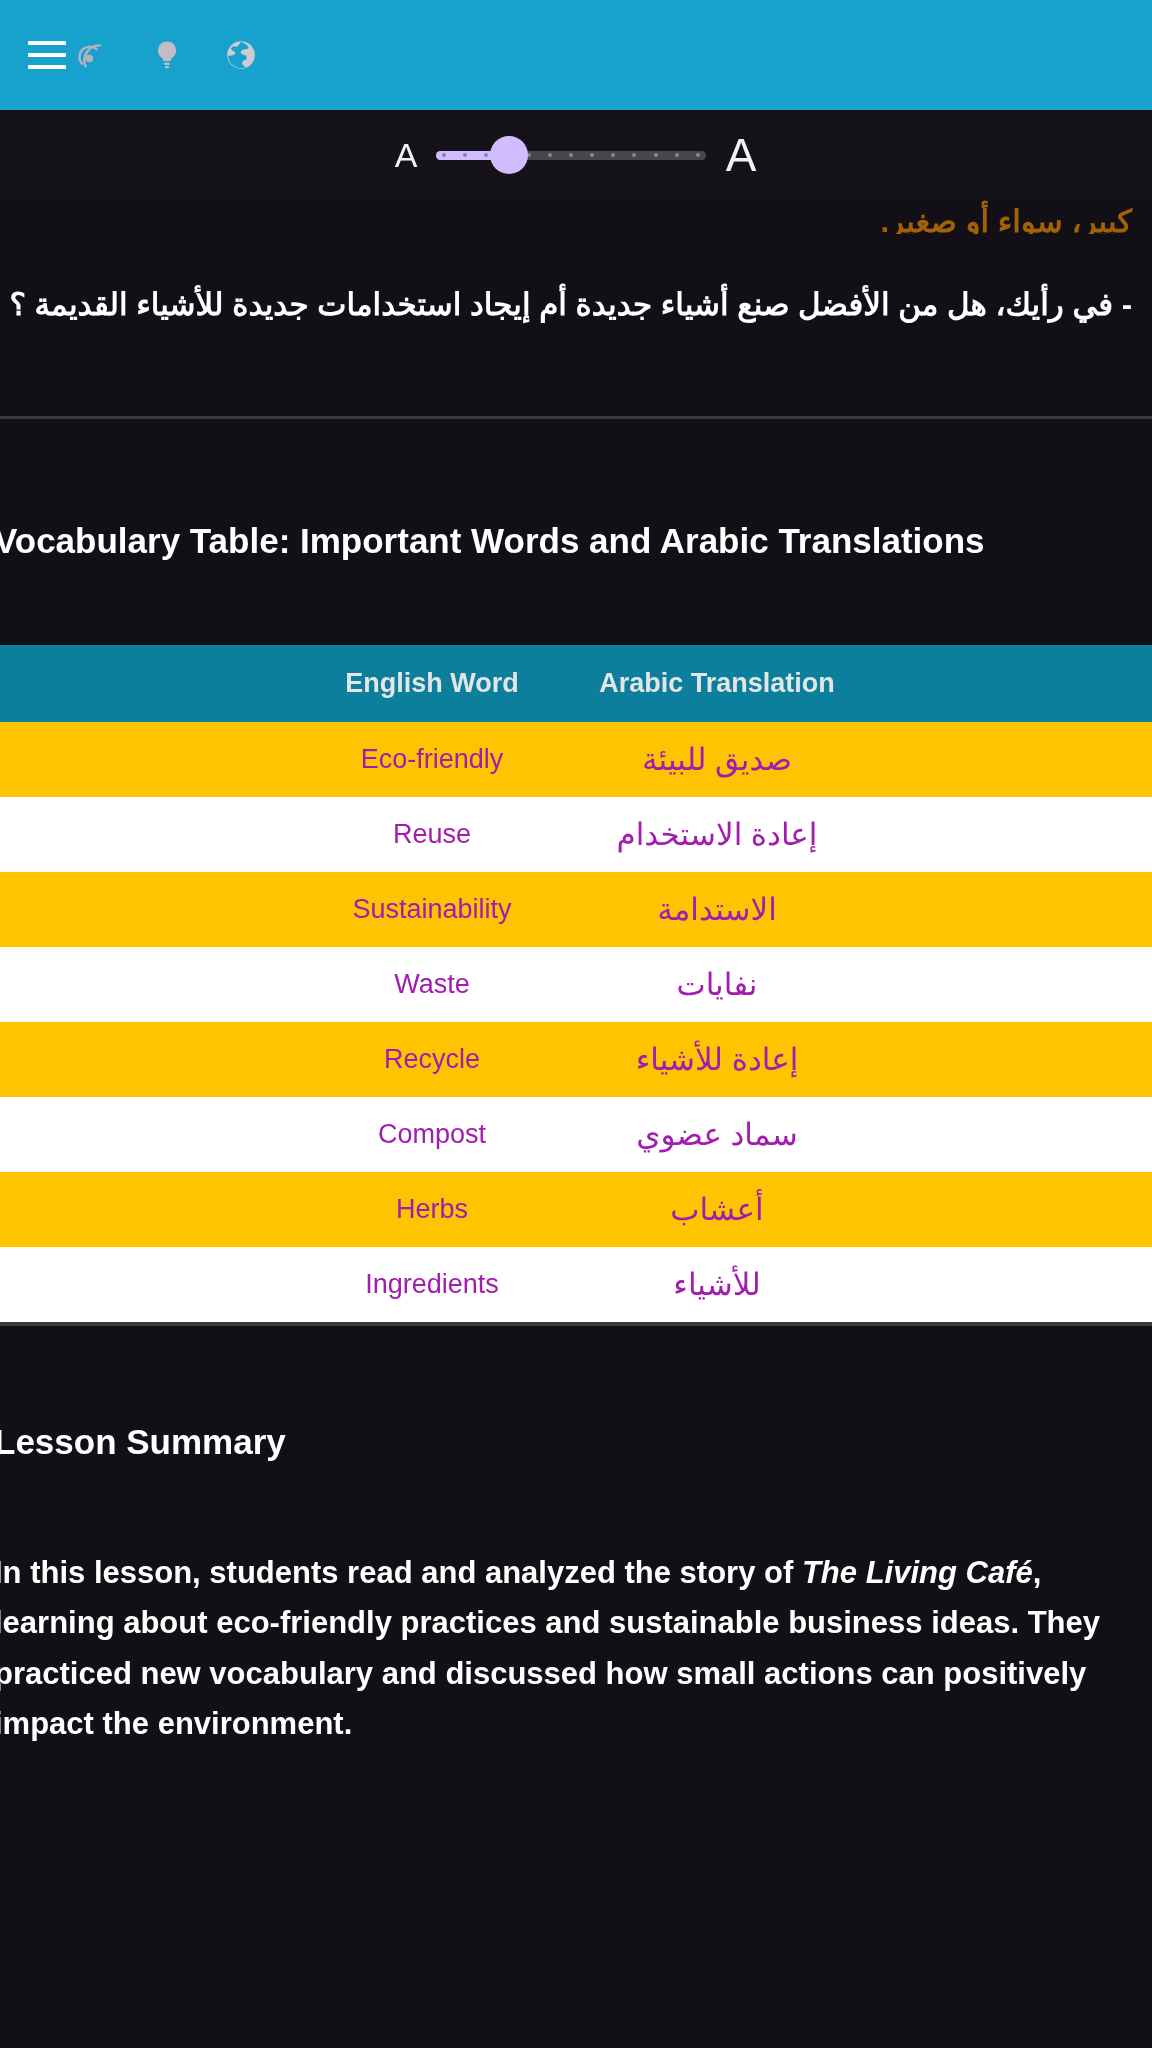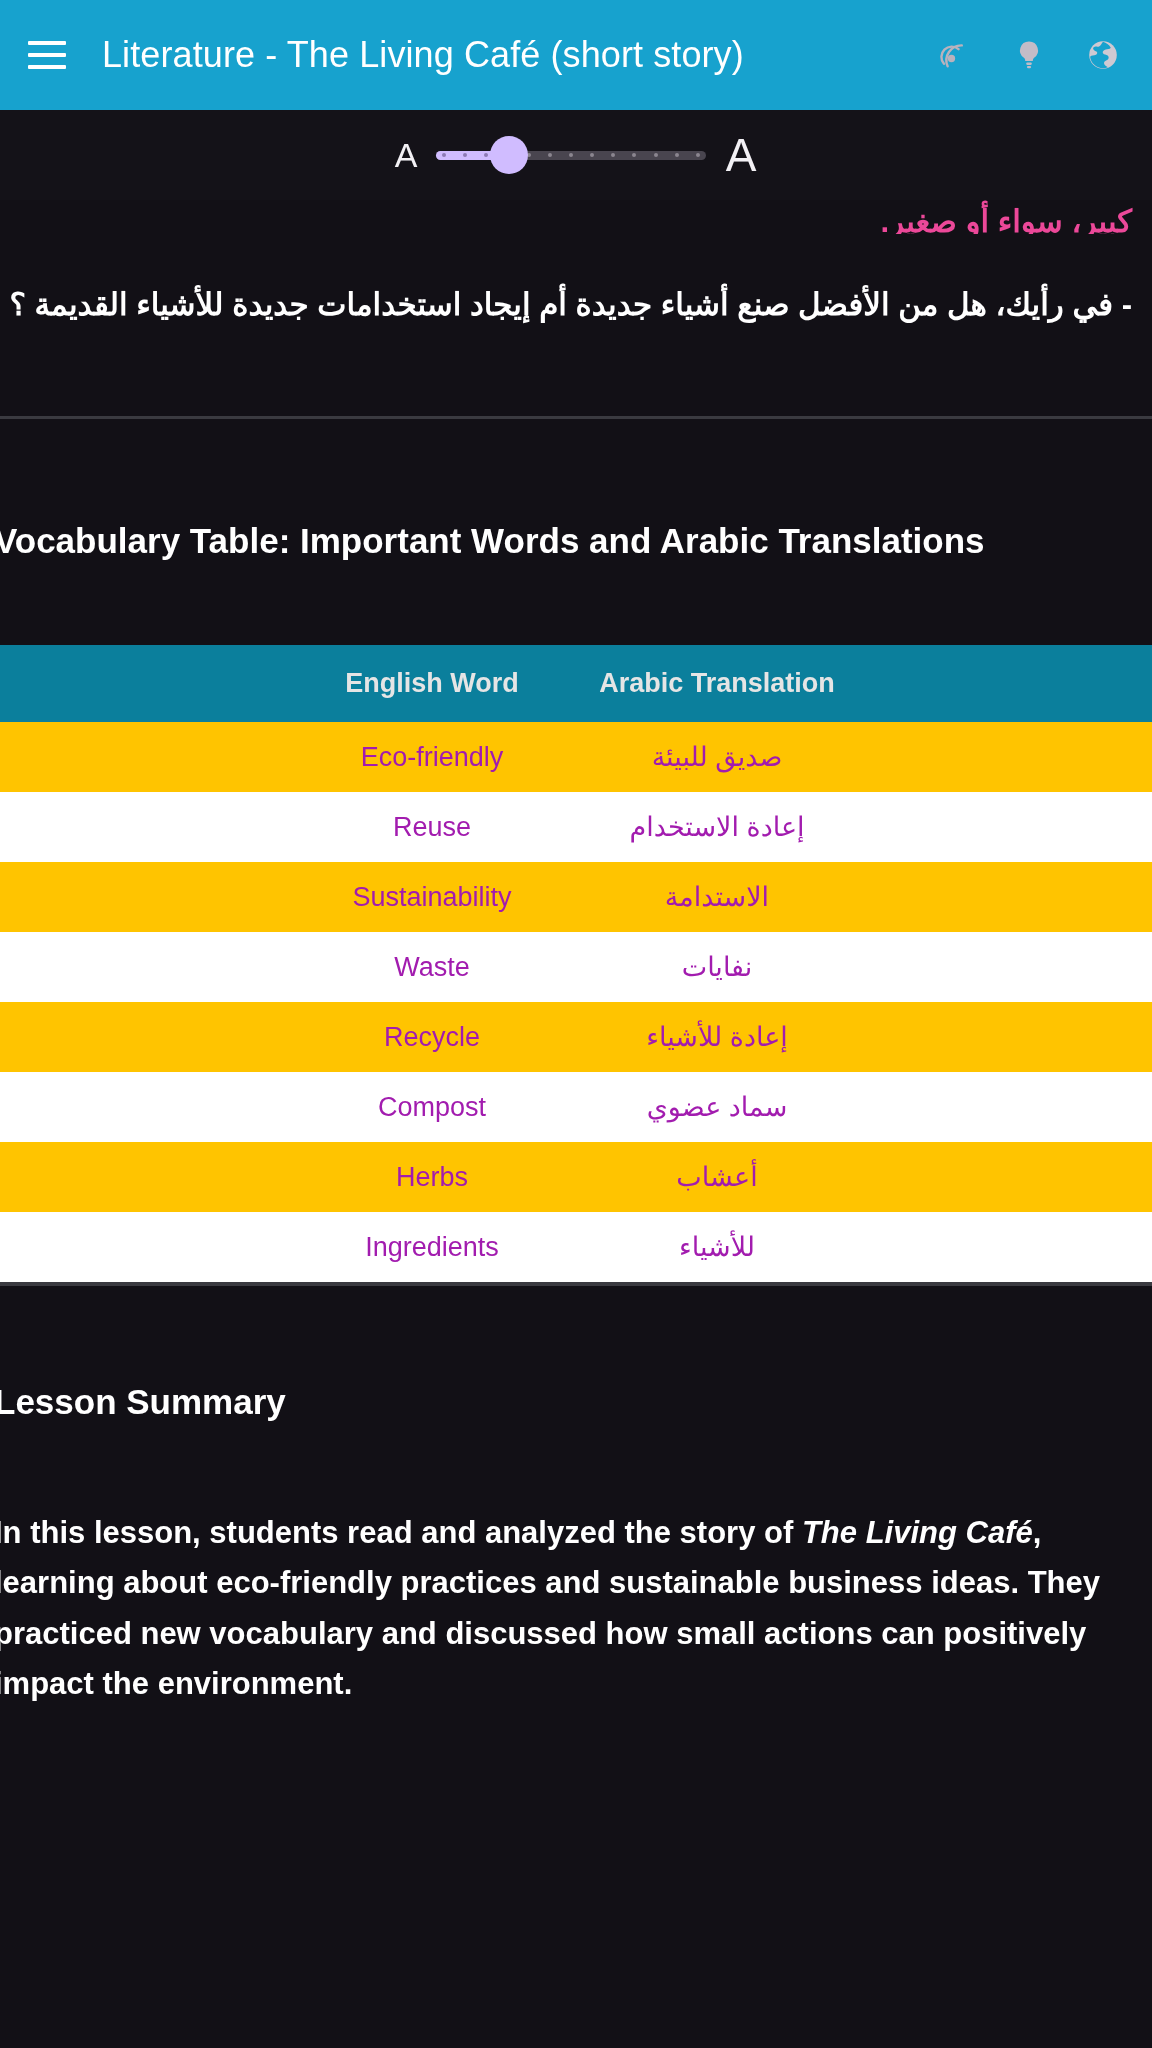--- a/index.html
+++ b/index.html
@@ -153,21 +153,21 @@
     overflow: hidden;
     position: relative;
     direction: rtl;
     text-align: right;
   }
   .clipped-line .inner {
     position: absolute;
     bottom: 0;
     right: 0;
     left: 0;
-    color: #ec4899;
+    color: #a16207;
     font-size: 31px;
     font-weight: 700;
     line-height: 1.45;
     transform: translateY(11px);
     white-space: nowrap;
     padding-right: 6px;
   }
   .arabic-question {
     color: #ffffff;
     font-size: 31px;
@@ -216,21 +216,21 @@
     padding: 23px 0;
     text-align: center;
   }
   table.vocab td {
     font-size: 27px;
     padding: 19px 0;
     text-align: center;
     color: #a21caf;
   }
   table.vocab td.ar {
-    font-size: 27px;
+    font-size: 31px;
     direction: rtl;
   }
   table.vocab tr.odd td { background: #ffc400; }
   table.vocab tr.even td { background: #ffffff; margin-top: 6px; }
   table.vocab col.c-left  { width: 300px; }
   table.vocab col.c-en    { width: 300px; }
   table.vocab col.c-ar    { width: 270px; }
   table.vocab col.c-right { width: 300px; }
 
   .divider2 {
@@ -260,21 +260,20 @@
 </style>
 </head>
 <body>
 
 <div class="appbar">
   <div class="hamburger">
     <span></span>
     <span></span>
     <span></span>
   </div>
-  <div class="appbar-title">Literature - The Living Café (short story)</div>
   <div class="appbar-actions">
     <div class="icon-btn">
       <svg width="34" height="34" viewBox="0 0 24 24" aria-hidden="true">
         <circle cx="9.5" cy="14.5" r="2.6" fill="#b9b2bd"></circle>
         <path d="M4.2 18.2a7.3 7.3 0 0 1 10.3-10.3" stroke="#b9b2bd" stroke-width="1.7" fill="none" stroke-linecap="round"></path>
         <path d="M6.8 20.0a10.6 10.6 0 0 1 10.0-14.8" stroke="#b9b2bd" stroke-width="1.7" fill="none" stroke-linecap="round"></path>
       </svg>
     </div>
     <div class="icon-btn">
       <svg width="34" height="34" viewBox="0 0 24 24" aria-hidden="true">

